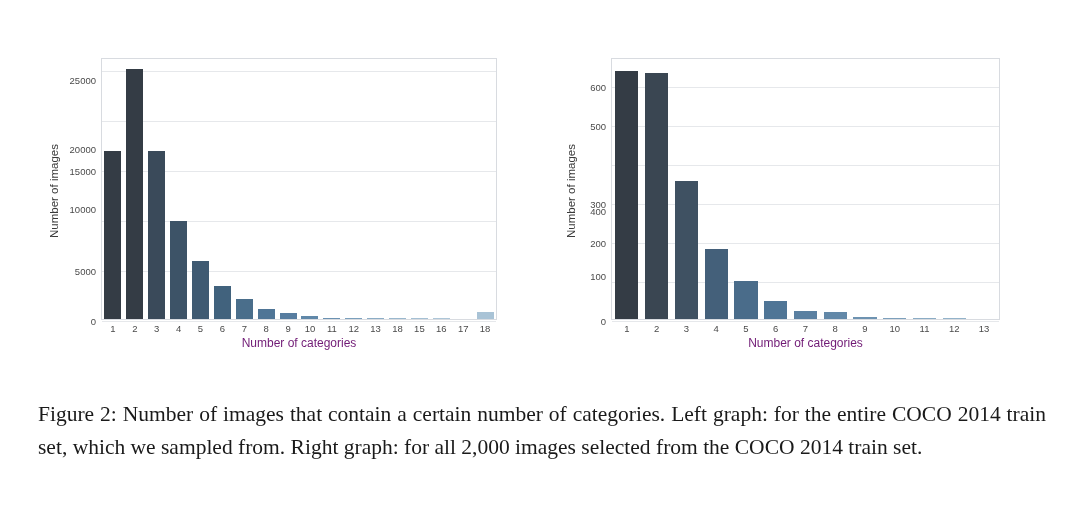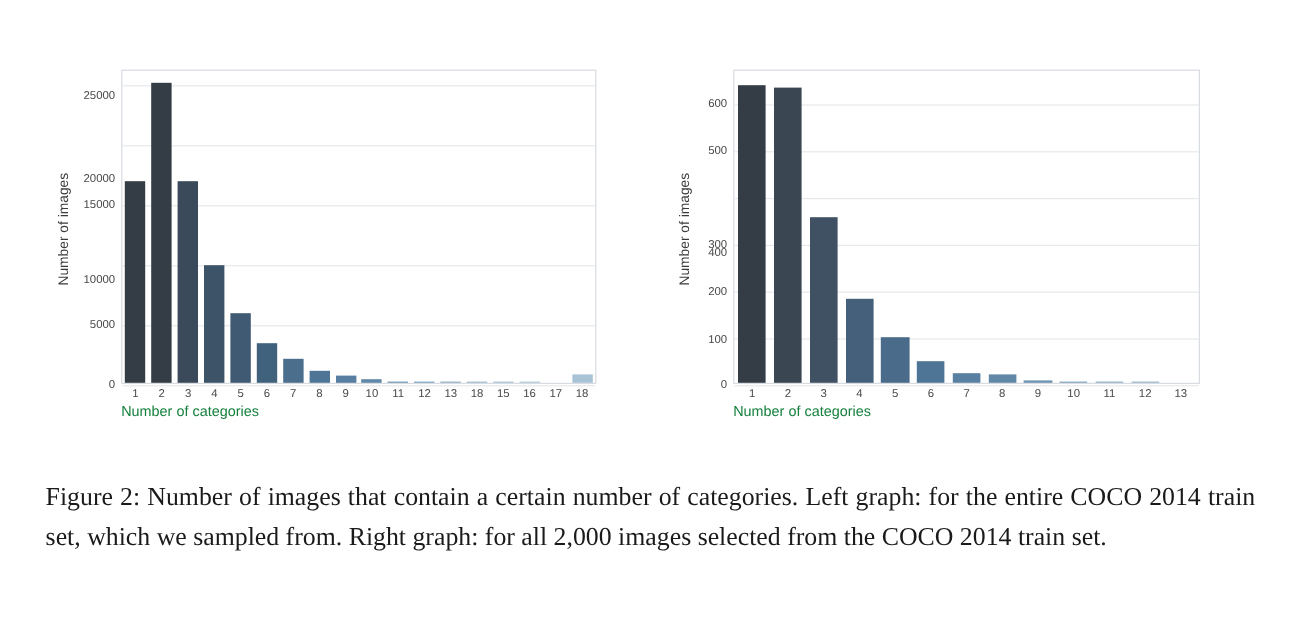--- a/index.html
+++ b/index.html
@@ -91,22 +91,23 @@
   .xtickcell span{
     position:absolute;top:4px;left:50%;
     transform:translateX(-50%);
     font-size:9.5px;color:#4a4a4a;
   }
 
   .xlabel{
     position:absolute;
     left:0;right:0;
     top:336px;
+    text-align:center;
     font-size:12px;
-    color:#15803d;
+    color:#701a75;
   }
   .chart-panel.left .xlabel{ left:81px; width:396px; right:auto; }
   .chart-panel.right .xlabel{ left:71px; width:389px; right:auto; }
 
   .caption{
     position:absolute;
     left:38px;
     top:398px;
     width:1008px;
     font-family:"Liberation Serif", serif;
@@ -124,21 +125,21 @@
 
   <div class="chart-panel left">
     <div class="ylabel">Number of images</div>
     <div class="plot" id="plot-left">
       <div class="ytickwrap" id="ygrid-left">
           <div class="gridline" style="top: 262px;"></div>
           <div class="ytick" style="top: 262px;">0</div>
           <div class="gridline" style="top: 212px;"></div>
           <div class="ytick" style="top: 212px;">5000</div>
           <div class="gridline" style="top: 162px;"></div>
-          <div class="ytick" style="top: 174px;">10000</div>
+          <div class="ytick" style="top: 150px;">10000</div>
           <div class="gridline" style="top: 112px;"></div>
           <div class="ytick" style="top: 112px;">15000</div>
           <div class="gridline" style="top: 62px;"></div>
           <div class="ytick" style="top: 62px; margin-top: 28px;">20000</div>
           <div class="gridline" style="top: 12px;"></div>
           <div class="ytick" style="top: 21px;">25000</div>
         </div>
       <div class="bars" id="bars-left">
           <div class="barcell">
             <div class="bar" style="height: 168px; background: rgb(52, 60, 69);"></div>
@@ -255,21 +256,21 @@
     <div class="xlabel">Number of categories</div>
   </div>
 
   <div class="chart-panel right">
     <div class="ylabel">Number of images</div>
     <div class="plot" id="plot-right">
       <div class="ytickwrap" id="ygrid-right">
           <div class="gridline" style="top: 262px;"></div>
           <div class="ytick" style="top: 262px;">0</div>
           <div class="gridline" style="top: 223.012px;"></div>
-          <div class="ytick" style="top: 224px;">100</div>
+          <div class="ytick" style="top: 217px;">100</div>
           <div class="gridline" style="top: 184.024px;"></div>
           <div class="ytick" style="top: 184.024px;">200</div>
           <div class="gridline" style="top: 145.036px;"></div>
           <div class="ytick" style="top: 145.036px;">300</div>
           <div class="gridline" style="top: 106.048px;"></div>
           <div class="ytick" style="top: 106.048px; margin-top: 46px;">400</div>
           <div class="gridline" style="top: 67.0595px;"></div>
           <div class="ytick" style="top: 67.0595px;">500</div>
           <div class="gridline" style="top: 28.0714px;"></div>
           <div class="ytick" style="top: 28.0714px;">600</div>

